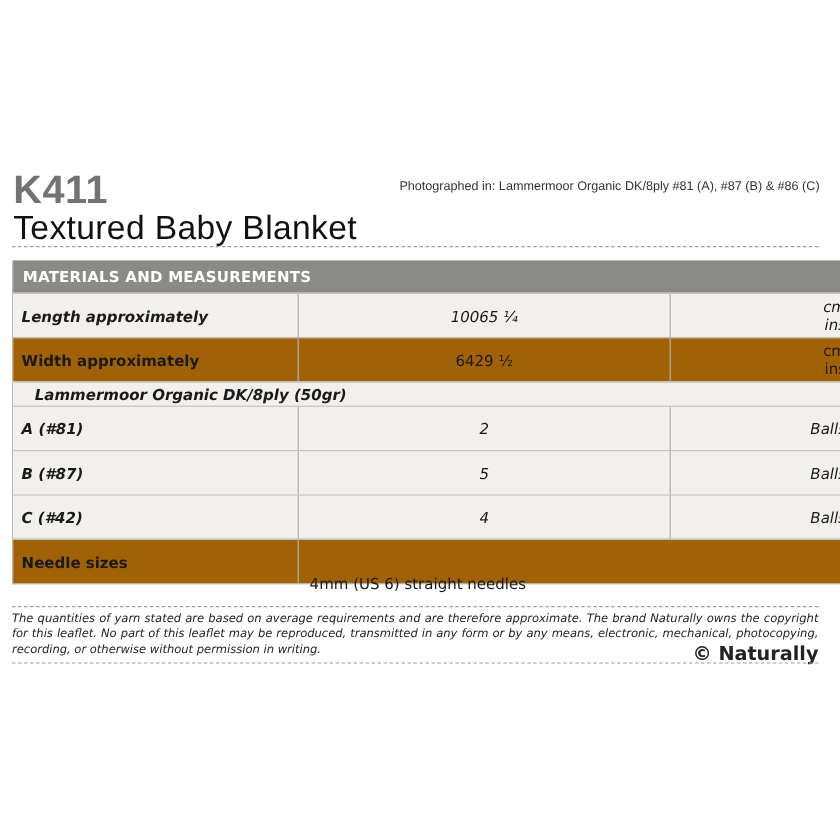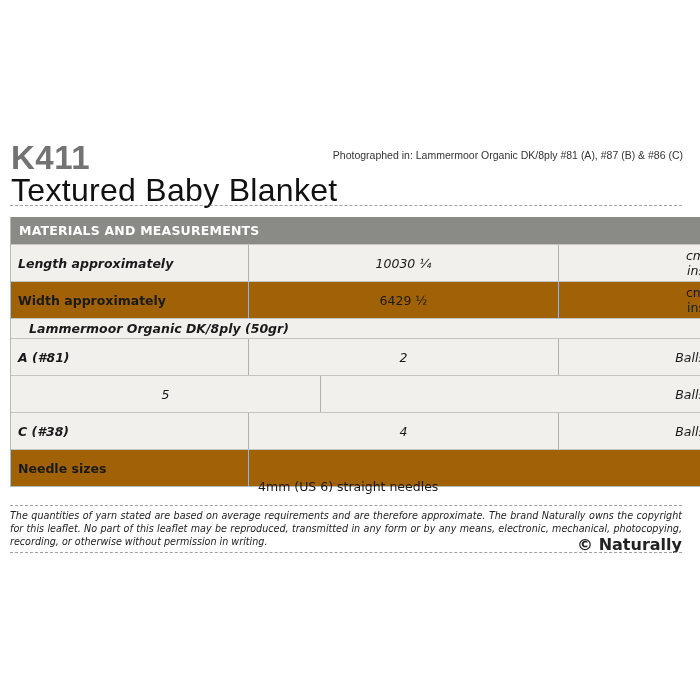--- a/index.html
+++ b/index.html
@@ -7,21 +7,21 @@
     width: 700px; height: 700px; background: #ffffff; position: relative; overflow: hidden;
     font-family: "DejaVu Sans", sans-serif; color: #1a1a1a;
   }
   .code {
     position: absolute; left: 11px; top: 140px;
     font-family: "Liberation Sans", sans-serif; font-size: 33px; font-weight: 700; letter-spacing: 0.5px;
     line-height: 36px; color: #737373;
   }
   .title {
     position: absolute; left: 11px; top: 172px;
-    font-family: "Liberation Sans", sans-serif; font-size: 32px; font-weight: 400; letter-spacing: 0.3px;
+    font-family: "Liberation Sans", sans-serif; font-size: 28px; font-weight: 400; letter-spacing: 0.3px;
     line-height: 36px; color: #111;
   }
   .photographed {
     position: absolute; right: 17px; top: 149px;
     font-family: "Liberation Sans", sans-serif; font-size: 10.5px; color: #333;
   }
   .dash {
     position: absolute; left: 10px; width: 672px; height: 0;
     border-top: 1px dashed #a0a0a0;
   }
@@ -60,21 +60,21 @@
 
 <div class="dash" style="top:205px;"></div>
 
 <div class="table">
   <div class="thead">MATERIALS AND MEASUREMENTS</div>
 
   <div class="row alt" style="height:37px;">
     <div class="c1">Length approximately</div>
     <div class="c2">
       <span>100</span>
-      <span>30 ¼</span>
+      <span>65 ¼</span>
     </div>
     <div class="c3">
       <span>cm</span>
       <span>ins</span>
     </div>
   </div>
 
   <div class="row light" style="height:37px;">
     <div class="c1">Width approximately</div>
     <div class="c2">
@@ -91,26 +91,27 @@
     <div class="full">Lammermoor Organic DK/8ply (50gr)</div>
   </div>
 
   <div class="row alt" style="height:37px;">
     <div class="c1">A (#81)</div>
     <div class="c2">2</div>
     <div class="c3">Balls</div>
   </div>
 
   <div class="row alt" style="height:37px;">
+    <div class="c1">B (#87)</div>
     <div class="c2">5</div>
     <div class="c3">Balls</div>
   </div>
 
   <div class="row alt" style="height:37px;">
-    <div class="c1">C (#38)</div>
+    <div class="c1">C (#42)</div>
     <div class="c2">4</div>
     <div class="c3">Balls</div>
   </div>
 
   <div class="row light" style="height:37px;">
     <div class="c1">Needle sizes</div>
     <div class="c2wide">4mm (US 6) straight needles</div>
   </div>
 </div>
 

